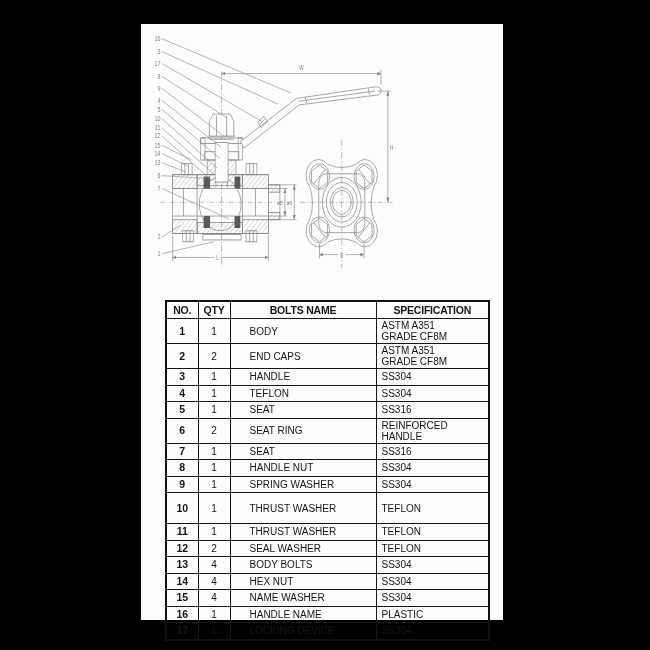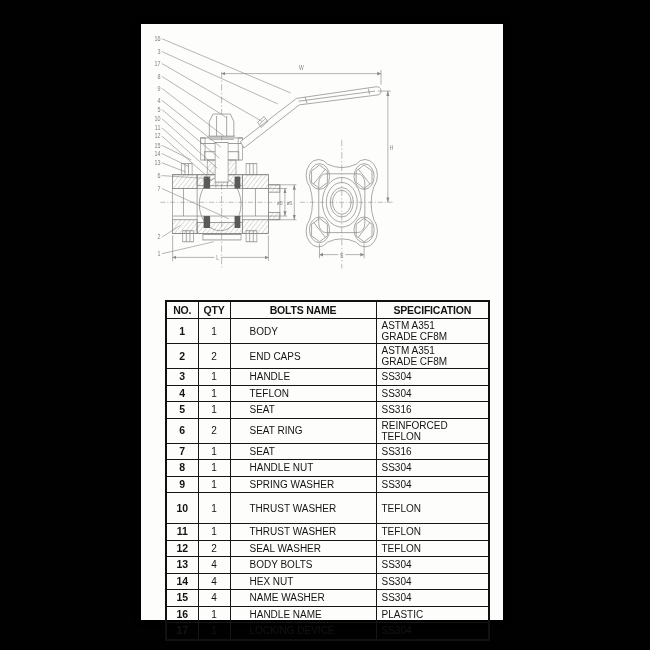--- a/index.html
+++ b/index.html
@@ -290,21 +290,21 @@
             <td class="c-qty">1</td>
             <td class="c-name">SEAT</td>
             <td class="c-spec">SS316</td>
           </tr>
 
           <tr>
             <td class="c-no">6</td>
             <td class="c-qty">2</td>
             <td class="c-name">SEAT RING</td>
             <td class="c-spec">REINFORCED
-TEFLON</td>
+HANDLE</td>
           </tr>
 
           <tr>
             <td class="c-no">7</td>
             <td class="c-qty">1</td>
             <td class="c-name">SEAT</td>
             <td class="c-spec">SS316</td>
           </tr>
 
           <tr>

